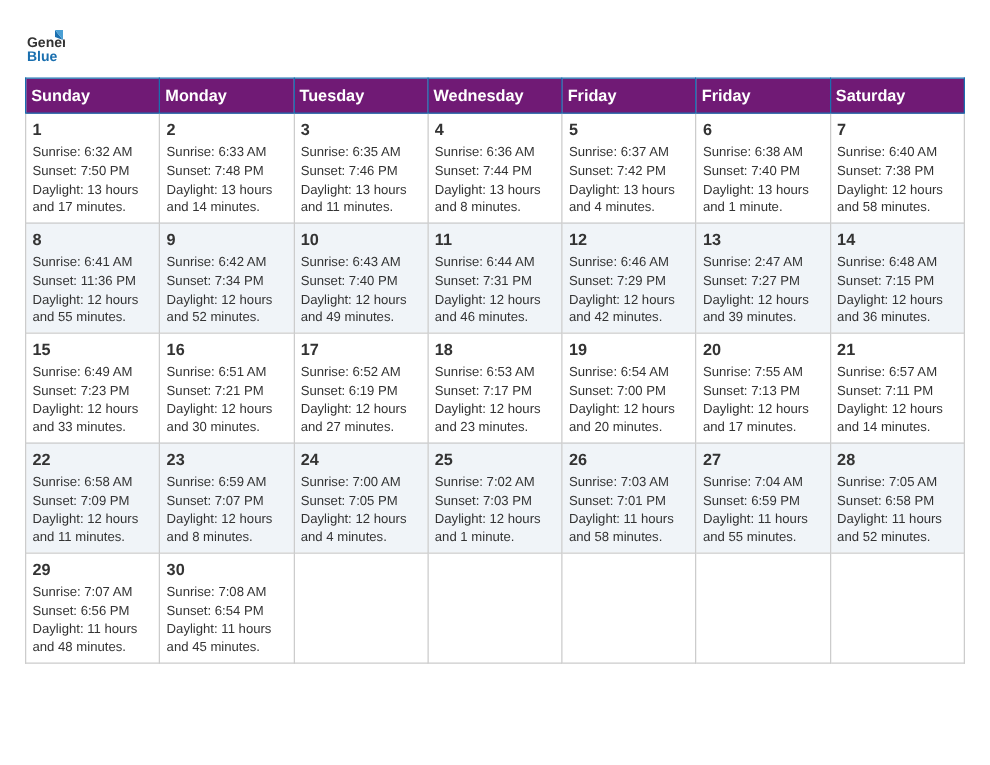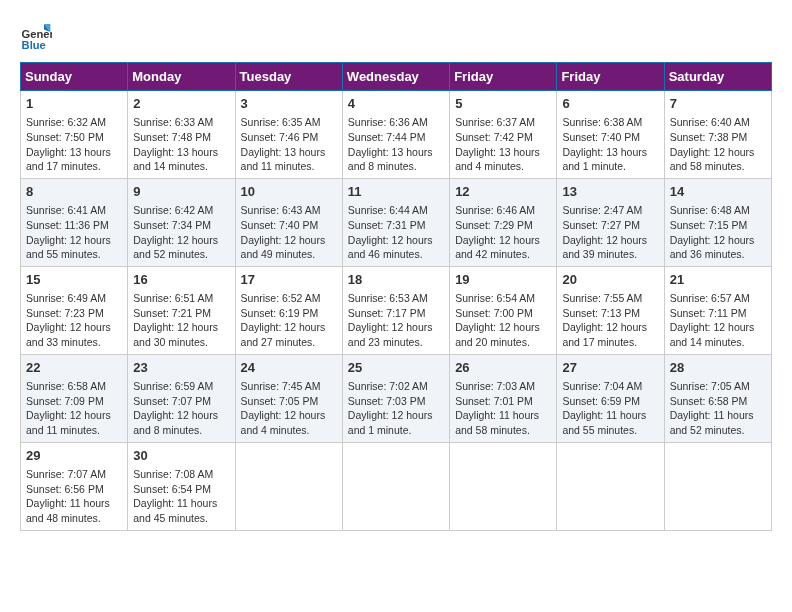--- a/index.html
+++ b/index.html
@@ -286,21 +286,21 @@
         </td>
         <td>
           <span class="day-num">23</span>
           <div class="day-info">Sunrise: 6:59 AM</div>
           <div class="day-info">Sunset: 7:07 PM</div>
           <div class="day-info">Daylight: 12 hours</div>
           <div class="day-info">and 8 minutes.</div>
         </td>
         <td>
           <span class="day-num">24</span>
-          <div class="day-info">Sunrise: 7:45 AM</div>
+          <div class="day-info">Sunrise: 7:00 AM</div>
           <div class="day-info">Sunset: 7:05 PM</div>
           <div class="day-info">Daylight: 12 hours</div>
           <div class="day-info">and 4 minutes.</div>
         </td>
         <td>
           <span class="day-num">25</span>
           <div class="day-info">Sunrise: 7:02 AM</div>
           <div class="day-info">Sunset: 7:03 PM</div>
           <div class="day-info">Daylight: 12 hours</div>
           <div class="day-info">and 1 minute.</div>

